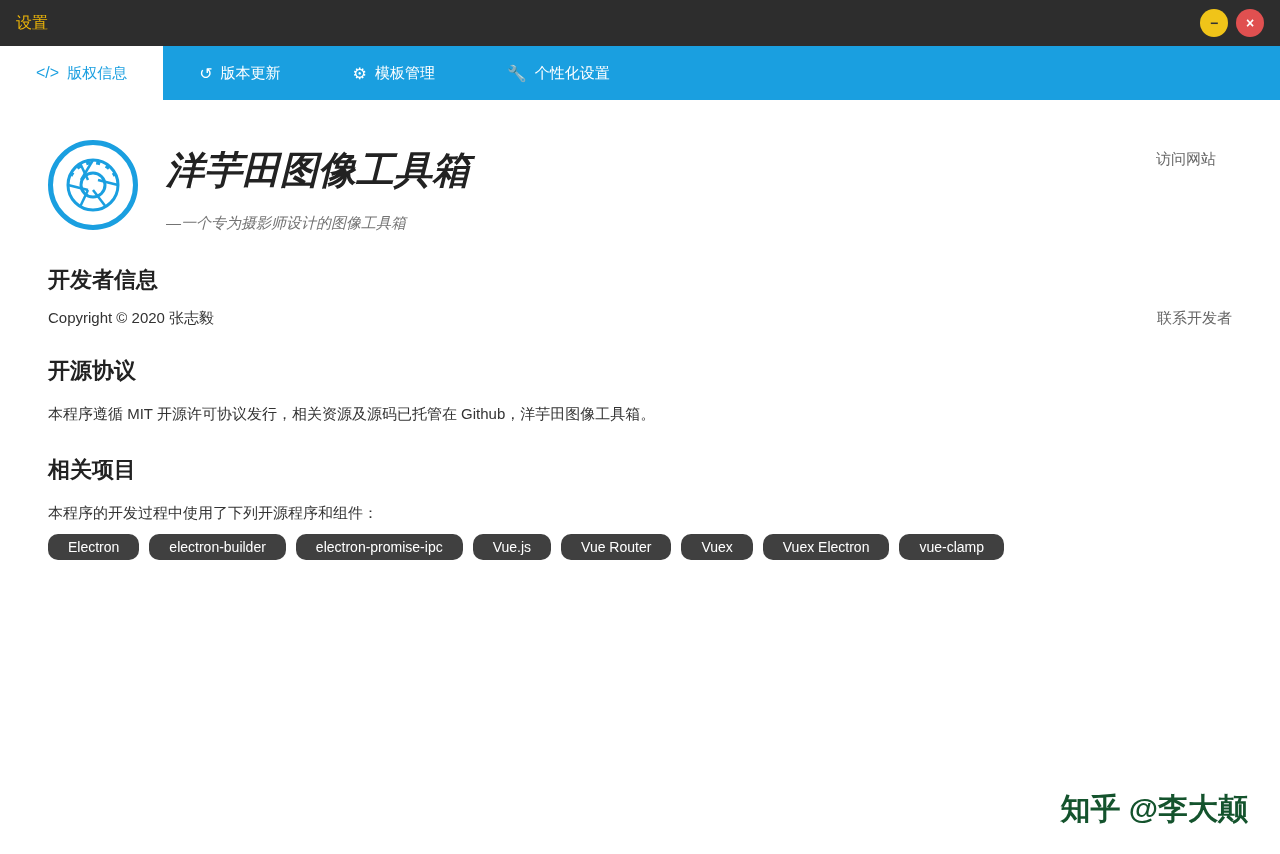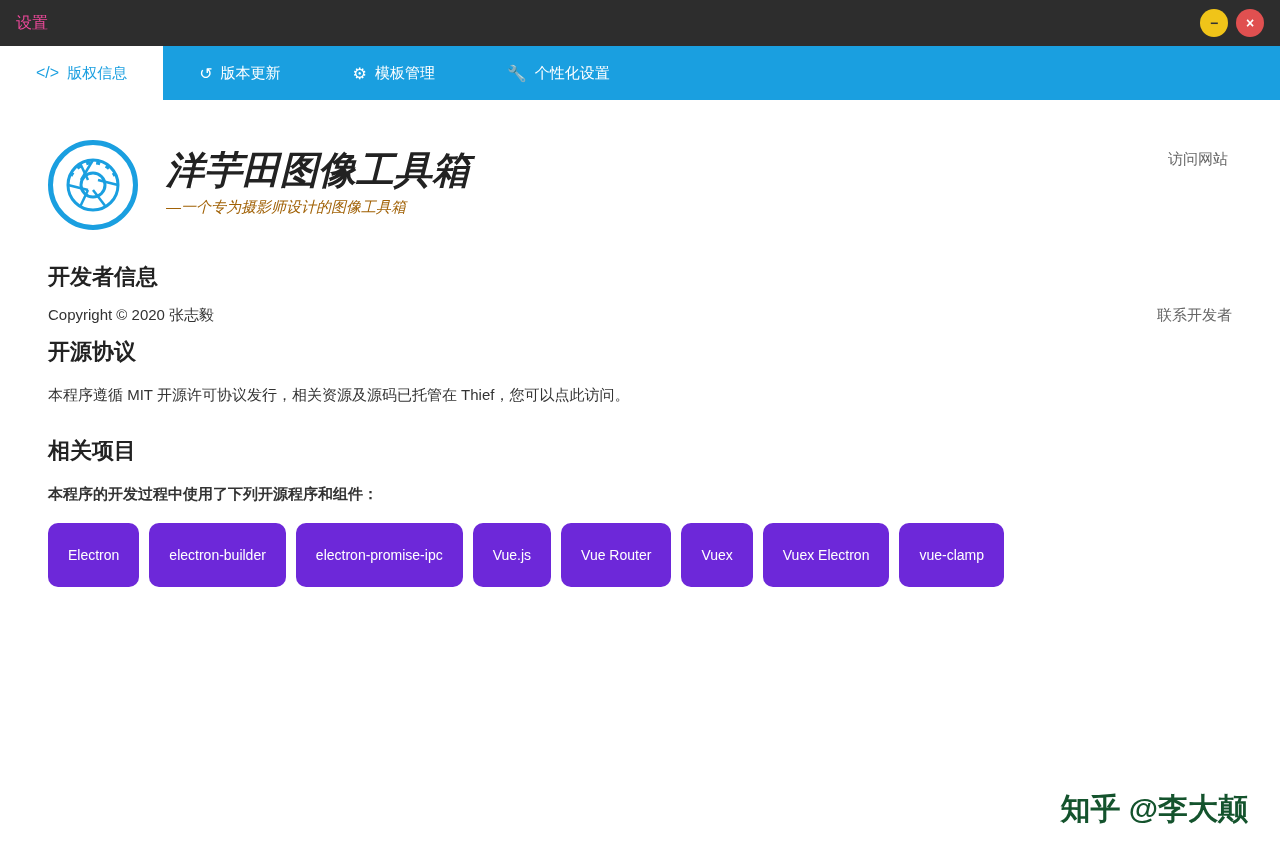--- a/index.html
+++ b/index.html
@@ -29,21 +29,21 @@
       background: #2d2d2d;
       height: 46px;
       display: flex;
       align-items: center;
       padding: 0 16px;
       flex-shrink: 0;
       position: relative;
     }
 
     .titlebar-title {
-      color: #ec4899;
+      color: #eab308;
       font-size: 16px;
       font-weight: normal;
     }
 
     .titlebar-controls {
       position: absolute;
       right: 16px;
       top: 50%;
       transform: translateY(-50%);
       display: flex;
@@ -160,27 +160,27 @@
 
     .app-title {
       font-size: 38px;
       font-weight: bold;
       color: #222;
       line-height: 1.2;
     }
 
     .app-subtitle {
       font-size: 15px;
-      color: #a16207;
-      margin-top: 4px;
+      color: #737373;
+      margin-top: 20px;
     }
 
     .visit-website {
       position: absolute;
-      right: 4px;
+      right: 16px;
       top: 10px;
       color: #666;
       font-size: 15px;
       cursor: pointer;
     }
 
     
     .section-title {
       font-size: 22px;
       font-weight: bold;
@@ -193,21 +193,21 @@
       color: #333;
       margin-bottom: 28px;
       line-height: 1.8;
     }
 
     
     .copyright-row {
       display: flex;
       justify-content: space-between;
       align-items: flex-start;
-      margin-bottom: 12px;
+      margin-bottom: 28px;
     }
 
     .copyright-text {
       font-size: 15px;
       color: #333;
     }
 
     .contact-link {
       font-size: 15px;
       color: #666;
@@ -216,24 +216,24 @@
 
     
     .tags-row {
       display: flex;
       flex-wrap: wrap;
       gap: 10px;
       margin-bottom: 14px;
     }
 
     .tag {
-      background: #6d28d9;
+      background: #404040;
       color: #ffffff;
       border-radius: 10px;
-      padding: 24px 20px;
+      padding: 5px 20px;
       font-size: 14px;
       cursor: pointer;
       white-space: nowrap;
     }
 
     
     .watermark {
       position: absolute;
       bottom: 24px;
       right: 32px;
@@ -306,24 +306,24 @@
     </div>
 
     <h2 class="section-title">开发者信息</h2>
 
     <div class="copyright-row">
       <span class="copyright-text">Copyright © 2020 张志毅</span>
       <span class="contact-link">联系开发者</span>
     </div>
 
     <h2 class="section-title">开源协议</h2>
-    <p class="section-content">本程序遵循 MIT 开源许可协议发行，相关资源及源码已托管在 Thief，您可以点此访问。</p>
+    <p class="section-content">本程序遵循 MIT 开源许可协议发行，相关资源及源码已托管在 Github，洋芋田图像工具箱。</p>
 
     <h2 class="section-title">相关项目</h2>
-    <p class="section-content" style="margin-bottom: 16px; font-weight: bold;">本程序的开发过程中使用了下列开源程序和组件：</p>
+    <p class="section-content" style="margin-bottom: 8px;">本程序的开发过程中使用了下列开源程序和组件：</p>
 
     <div class="tags-row">
       <span class="tag">Electron</span>
       <span class="tag">electron-builder</span>
       <span class="tag">electron-promise-ipc</span>
       <span class="tag">Vue.js</span>
       <span class="tag">Vue Router</span>
       <span class="tag">Vuex</span>
       <span class="tag">Vuex Electron</span>
       <span class="tag">vue-clamp</span>

